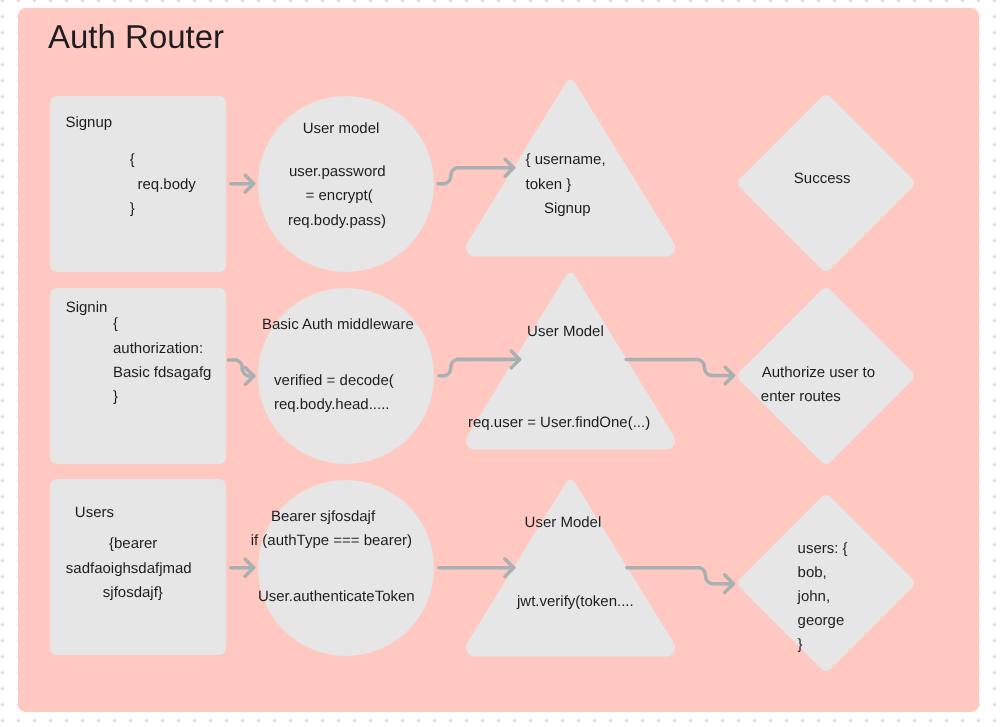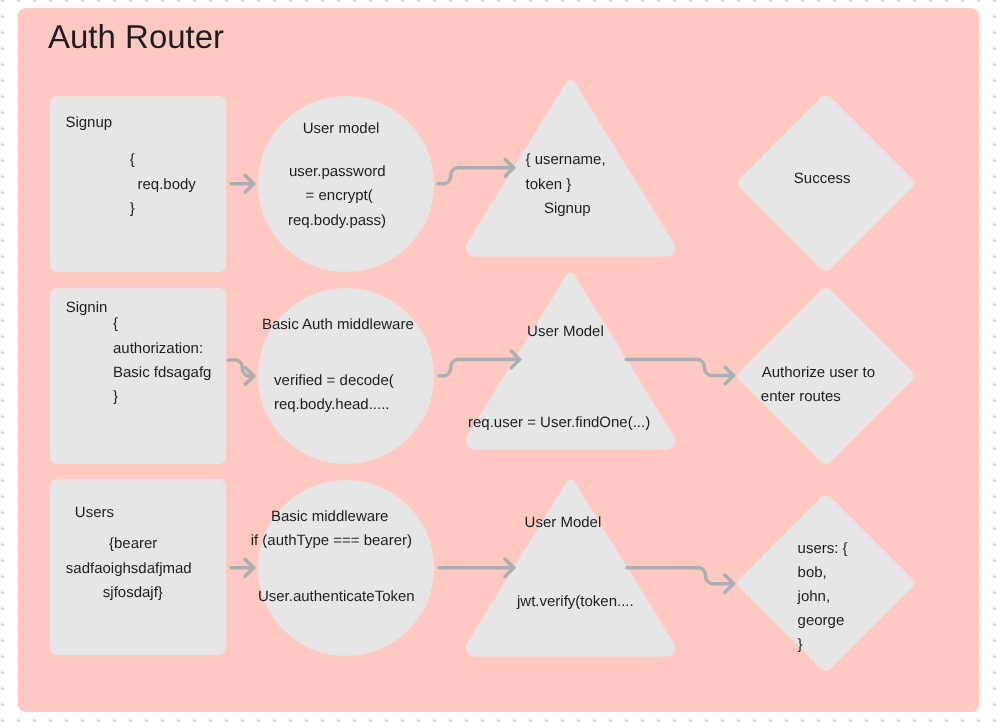--- a/index.html
+++ b/index.html
@@ -96,21 +96,21 @@
       <div class="txt" style="left: 274.1px; top: 369.5px; color: rgb(29, 29, 33);">verified = decode(</div>
       <div class="txt" style="left: 273.9px; top: 393.5px; color: rgb(29, 29, 33);">req.body.head.....</div>
       <div class="txt" style="left: 527.1px; top: 321.1px; color: rgb(29, 29, 33);">User Model</div>
       <div class="txt" style="left: 468px; top: 411.8px; color: rgb(29, 29, 33);">req.user = User.findOne(...)</div>
       <div class="txt" style="left: 761.7px; top: 361.9px; color: rgb(29, 29, 33);">Authorize user to</div>
       <div class="txt" style="left: 760.8px; top: 385.8px; color: rgb(29, 29, 33);">enter routes</div>
       <div class="txt" style="left: 74.8px; top: 501.8px; color: rgb(29, 29, 33);">Users</div>
       <div class="txt" style="left: 109px; top: 533.4px; color: rgb(29, 29, 33);">{bearer</div>
       <div class="txt" style="left: 65.8px; top: 557.6px; color: rgb(29, 29, 33);">sadfaoighsdafjmad</div>
       <div class="txt" style="left: 102.8px; top: 581.6px; color: rgb(29, 29, 33);">sjfosdajf}</div>
-      <div class="txt" style="left: 270.9px; top: 506.1px; color: rgb(29, 29, 33);">Basic middleware</div>
+      <div class="txt" style="left: 270.9px; top: 506.1px; color: rgb(29, 29, 33);">Bearer sjfosdajf</div>
       <div class="txt" style="left: 250.7px; top: 529.7px; color: rgb(29, 29, 33);">if (authType === bearer)</div>
       <div class="txt" style="left: 257.9px; top: 586.3px; color: rgb(29, 29, 33);">User.authenticateToken</div>
       <div class="txt" style="left: 524.6px; top: 511.9px; color: rgb(29, 29, 33);">User Model</div>
       <div class="txt" style="left: 517px; top: 591.4px; color: rgb(29, 29, 33);">jwt.verify(token....</div>
       <div class="txt" style="left: 797.6px; top: 537.8px; color: rgb(29, 29, 33);">users: {</div>
       <div class="txt" style="left: 797.6px; top: 561.8px; color: rgb(29, 29, 33); text-align: right;">bob,</div>
       <div class="txt" style="left: 797.6px; top: 585.7px; color: rgb(29, 29, 33);">john,</div>
       <div class="txt" style="left: 797.6px; top: 609.7px; color: rgb(29, 29, 33); text-align: center;">george</div>
       <div class="txt" style="left: 797.6px; top: 633.6px; color: rgb(29, 29, 33);">}</div>
     </div>

